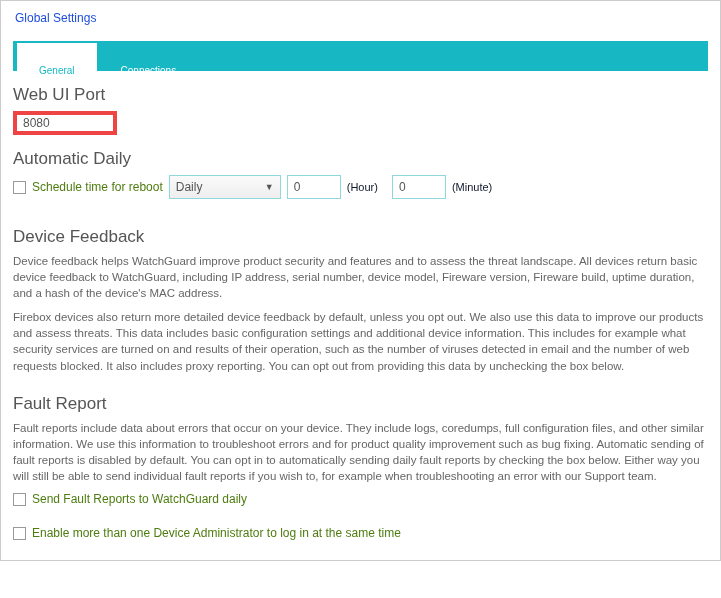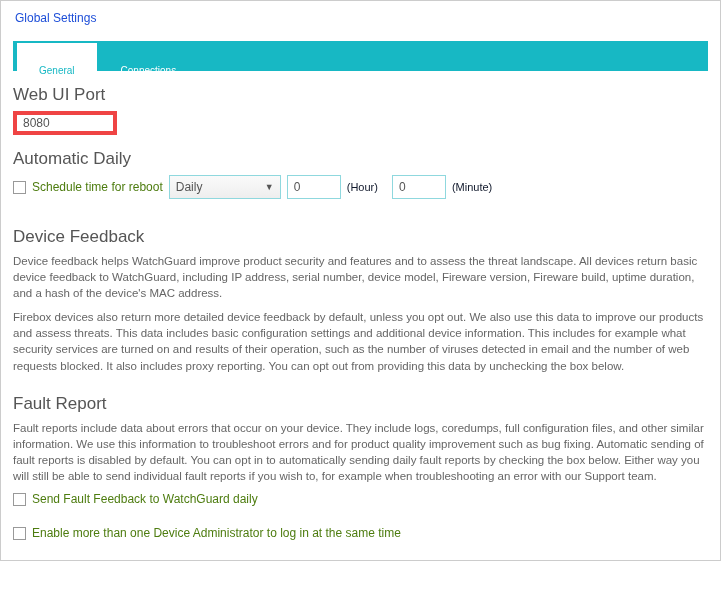--- a/index.html
+++ b/index.html
@@ -160,21 +160,21 @@
     <div class="section-heading">Device Feedback</div>
     <div class="body-text">Device feedback helps WatchGuard improve product security and features and to assess the threat landscape. All devices return basic device feedback to WatchGuard, including IP address, serial number, device model, Fireware version, Fireware build, uptime duration, and a hash of the device's MAC address.</div>
     <div class="body-text">Firebox devices also return more detailed device feedback by default, unless you opt out. We also use this data to improve our products and assess threats. This data includes basic configuration settings and additional device information. This includes for example what security services are turned on and results of their operation, such as the number of viruses detected in email and the number of web requests blocked. It also includes proxy reporting. You can opt out from providing this data by unchecking the box below.</div>
   </div>
 
   <div class="section" style="margin-top:20px">
     <div class="section-heading">Fault Report</div>
     <div class="body-text">Fault reports include data about errors that occur on your device. They include logs, coredumps, full configuration files, and other similar information. We use this information to troubleshoot errors and for product quality improvement such as bug fixing. Automatic sending of fault reports is disabled by default. You can opt in to automatically sending daily fault reports by checking the box below. Either way you will still be able to send individual fault reports if you wish to, for example when troubleshooting an error with our Support team.</div>
     <div class="row">
       <span class="checkbox"></span>
-      <span class="checkbox-label">Send Fault Feedback to WatchGuard daily</span>
+      <span class="checkbox-label">Send Fault Reports to WatchGuard daily</span>
     </div>
   </div>
 
   <div class="section" style="margin-top:20px">
     <div class="row">
       <span class="checkbox"></span>
       <span class="checkbox-label">Enable more than one Device Administrator to log in at the same time</span>
     </div>
   </div>
 

